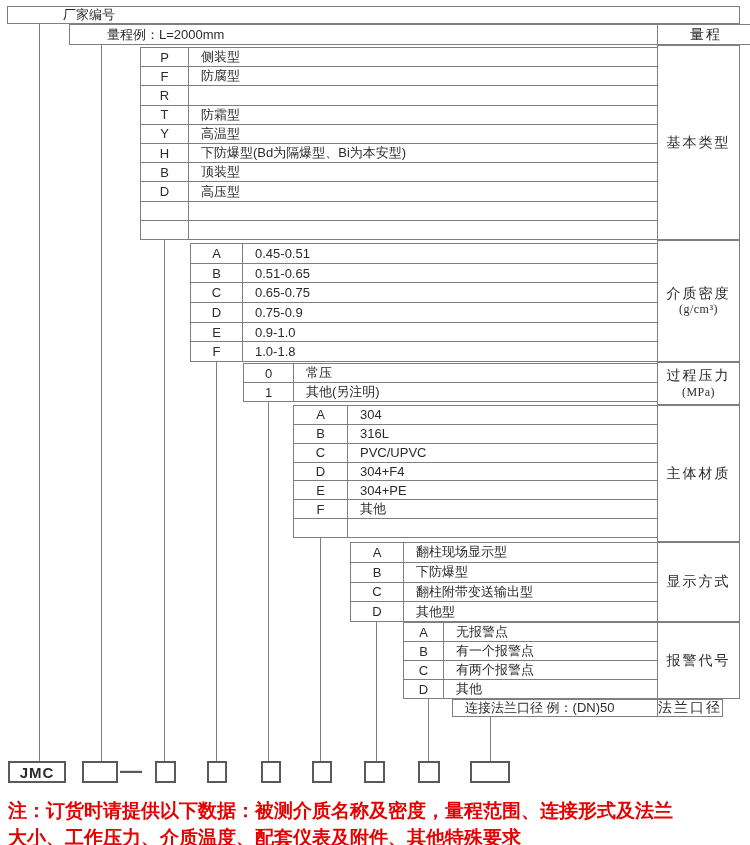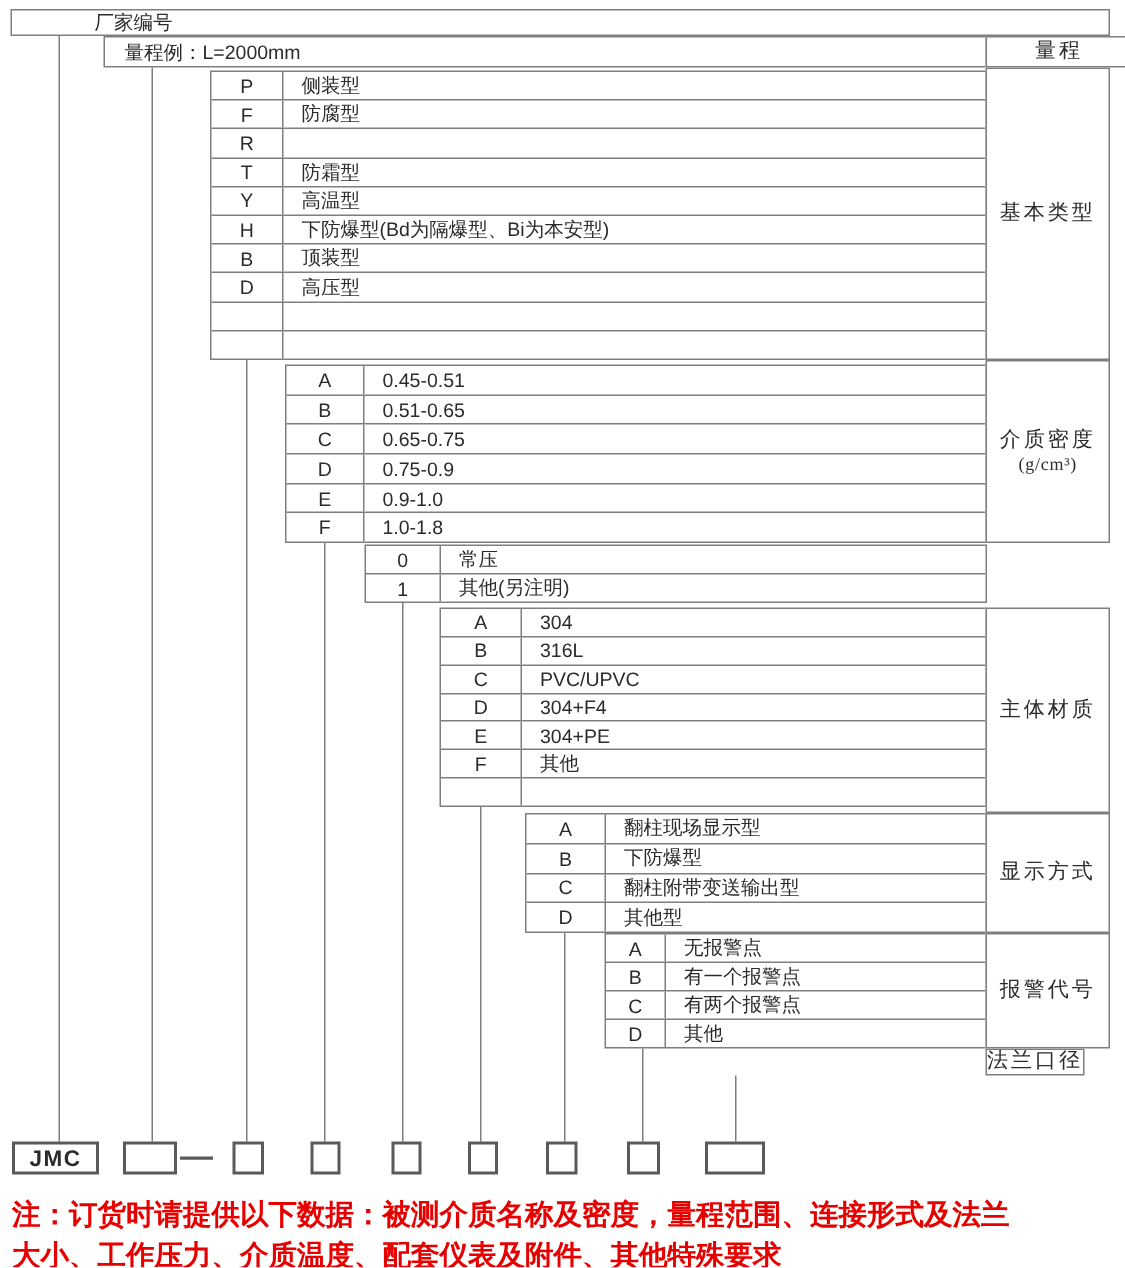--- a/index.html
+++ b/index.html
@@ -43,21 +43,21 @@
   }
 </style>
 </head>
 <body>
 
 <div class="canvas">
 
   <div class="bar" style="left:7px;top:6px;width:733px;height:18px;">
     <span style="padding-left:55px;">厂家编号</span>
   </div>
-  <div class="bar" style="left:69px;top:24px;width:589px;height:21px;">
+  <div class="bar" style="left:69px;top:24px;width:589px;height:21px;padding-left:24px;">
     <span style="padding-left:13px;">量程例：L=2000mm</span>
   </div>
 
   <div class="block" style="left:140px;top:47px;width:518px;height:193px;">
     <div class="row">
         <div class="code" style="width:48px;">P</div>
         <div class="desc">侧装型</div>
       </div>
     <div class="row">
         <div class="code" style="width:48px;">F</div>
@@ -196,30 +196,39 @@
     <div class="row">
         <div class="code" style="width:40px;">C</div>
         <div class="desc">有两个报警点</div>
       </div>
     <div class="row">
         <div class="code" style="width:40px;">D</div>
         <div class="desc">其他</div>
       </div>
   </div>
 
+  <div class="block" style="left:452px;top:699px;width:206px;height:18px;">
+    <div class="row">
+        <div class="desc">连接法兰口径 例：(DN)50</div>
+      </div>
+  </div>
 
   <div class="label-cell" style="left:657px;top:24px;width:98px;height:21px;">
       <span>量程</span>
     </div>
   <div class="label-cell" style="left:657px;top:240px;width:83px;height:122px;">
       <span>介质密度</span>
       <span class="label-sub">(g/cm³)</span>
     </div>
   <div class="label-cell" style="left:657px;top:45px;width:83px;height:195px;">
       <span>基本类型</span>
+    </div>
+  <div class="label-cell" style="left:657px;top:362px;width:83px;height:43px;">
+      <span>过程压力</span>
+      <span class="label-sub">(MPa)</span>
     </div>
   <div class="label-cell" style="left:657px;top:542px;width:83px;height:80px;">
       <span>显示方式</span>
     </div>
   <div class="label-cell" style="left:657px;top:405px;width:83px;height:137px;">
       <span>主体材质</span>
     </div>
   <div class="label-cell" style="left:657px;top:622px;width:83px;height:77px;">
       <span>报警代号</span>
     </div>

